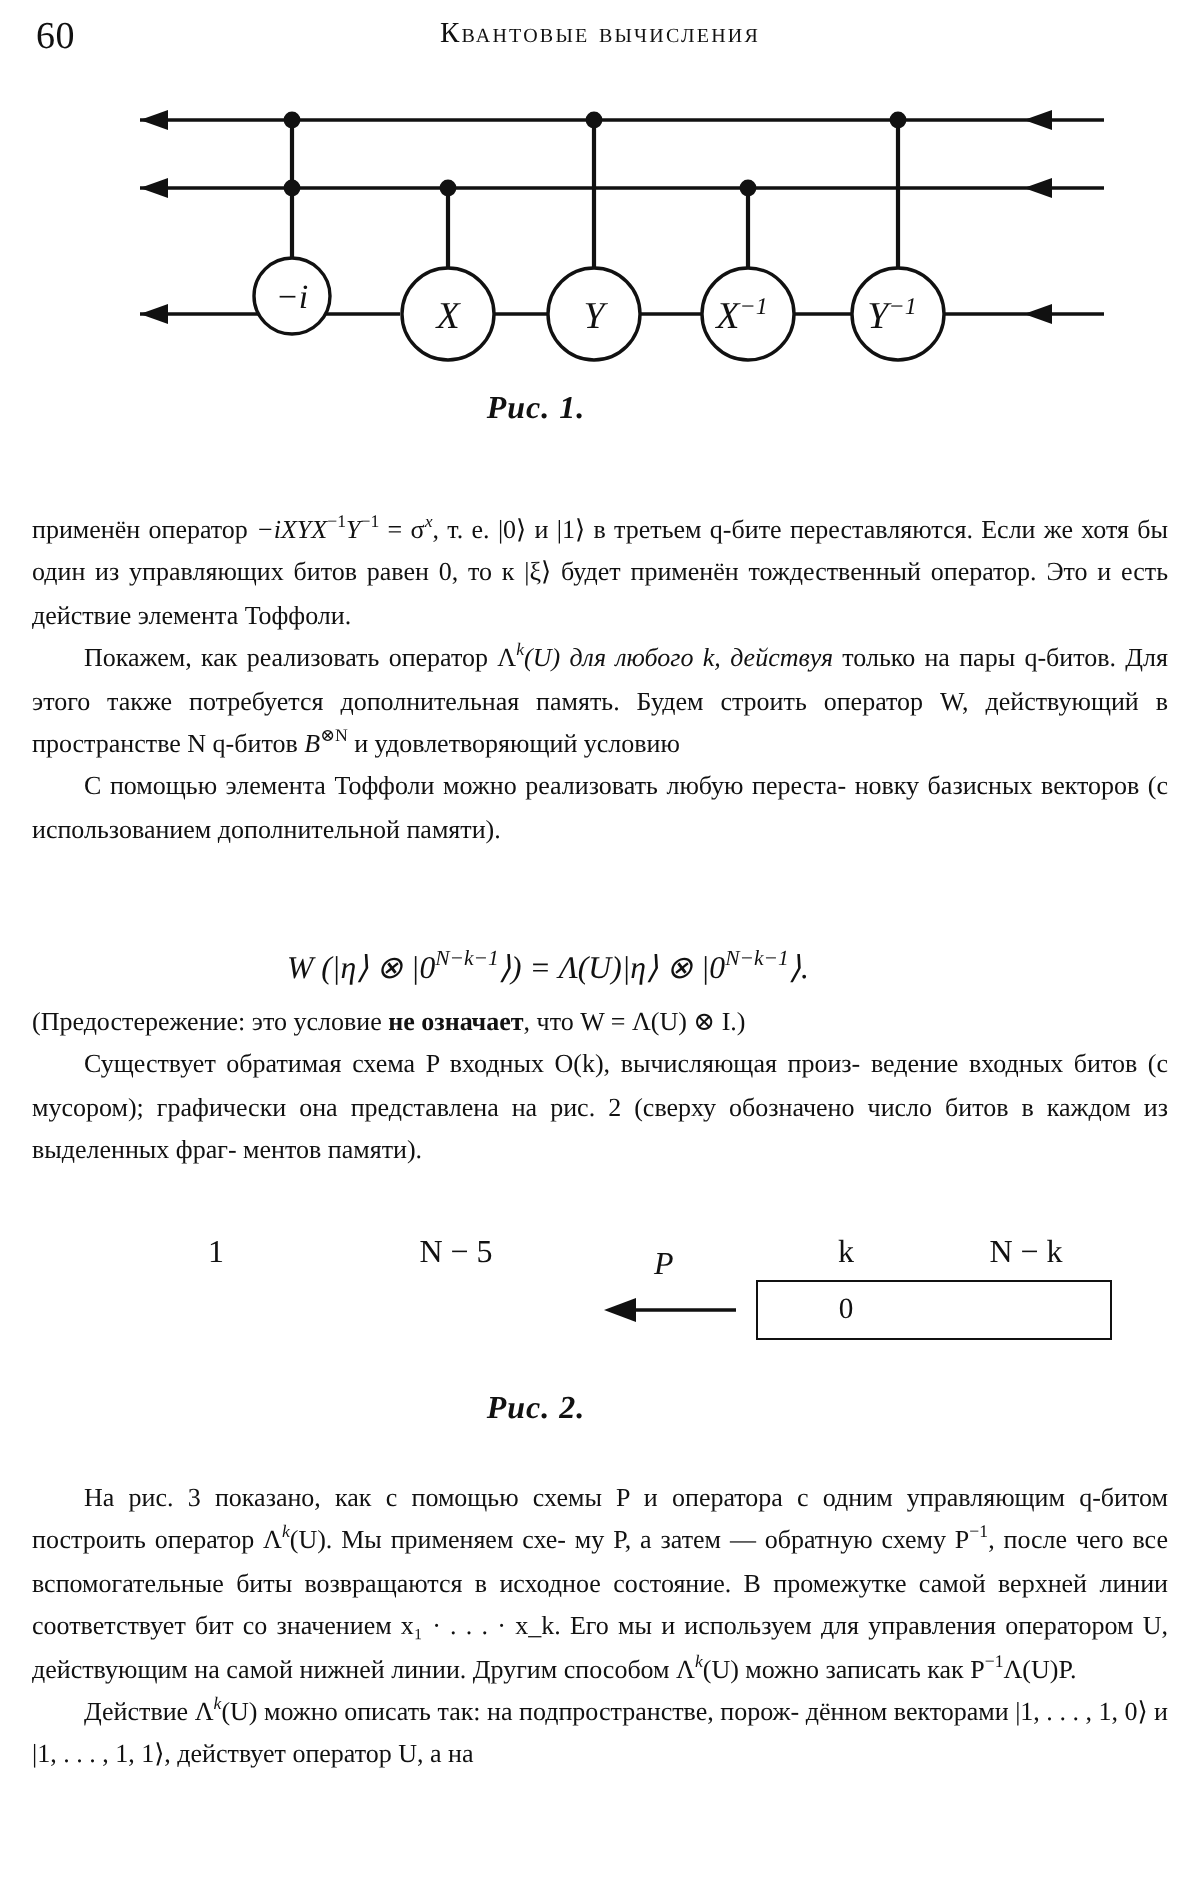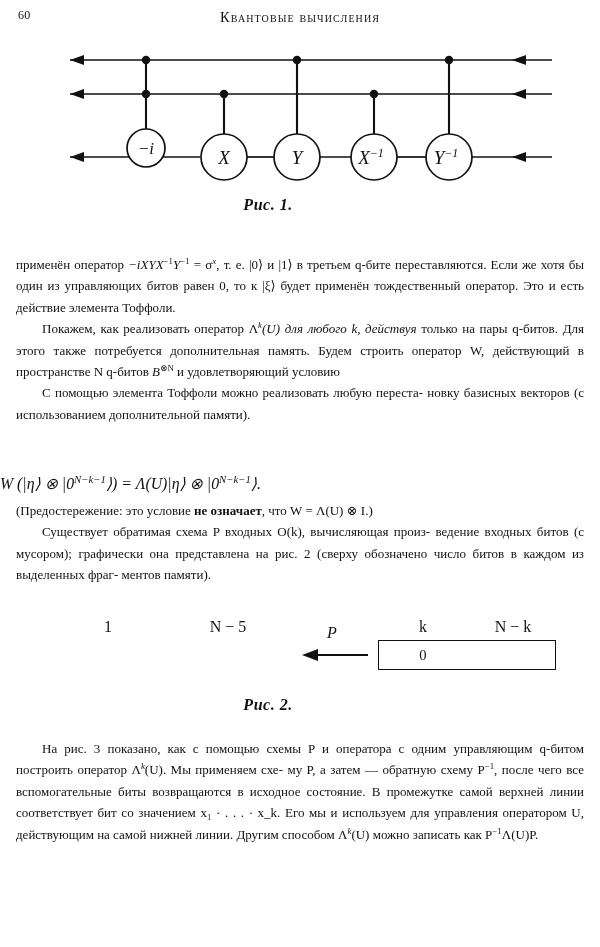--- a/index.html
+++ b/index.html
@@ -21,21 +21,21 @@
     position: absolute;
     top: 8px;
     left: 0;
     width: 600px;
     height: 22px;
   }
   .folio {
     position: absolute;
     left: 18px;
     top: 0;
-    font-size: 12px;
+    font-size: 19px;
     letter-spacing: 0.3px;
   }
   .runtitle {
     position: absolute;
     left: 0;
     top: 1px;
     width: 600px;
     text-align: center;
     font-size: 14.5px;
     font-variant: small-caps;
@@ -74,20 +74,21 @@
     text-align: justify;
     text-align-last: left;
   }
   .block p { margin: 0; }
   .block p.ind { text-indent: 26px; }
 
   .eqline {
     position: absolute;
     left: 0;
     width: 548px;
+    text-align: center;
     font-size: 15.8px;
   }
 
   
   .mi { font-family: "Liberation Serif", serif; font-style: italic; }
   sup.sm { font-size: 0.68em; vertical-align: super; line-height: 0; }
   .bold { font-weight: bold; }
 
   
   .fig2 {
@@ -249,13 +250,15 @@
 
 <div class="block" style="top:738px;">
   <p class="ind"><span>На рис. 3 показано, как с помощью схемы P и оператора с одним</span>
   <span>управляющим q-битом построить оператор Λ</span><sup class="sm mi">k</sup><span>(U). Мы применяем схе-</span>
   <span>му P, а затем — обратную схему P</span><sup class="sm">−1</sup><span>, после чего все вспомогательные</span>
   <span>биты возвращаются в исходное состояние. В промежутке самой верхней</span>
   <span>линии соответствует бит со значением x₁ · . . . · x_k. Его мы и используем</span>
   <span>для управления оператором U, действующим на самой нижней линии.</span>
   <span>Другим способом Λ</span><sup class="sm mi">k</sup><span>(U) можно записать как P</span><sup class="sm">−1</sup><span>Λ(U)P.</span></p>
 
+  <p class="ind"><span>Действие Λ</span><sup class="sm mi">k</sup><span>(U) можно описать так: на подпространстве, порож-</span>
+  <span>дённом векторами |1, . . . , 1, 0⟩ и |1, . . . , 1, 1⟩, действует оператор U, а на</span></p>
 </div>
 
 </body></html>

